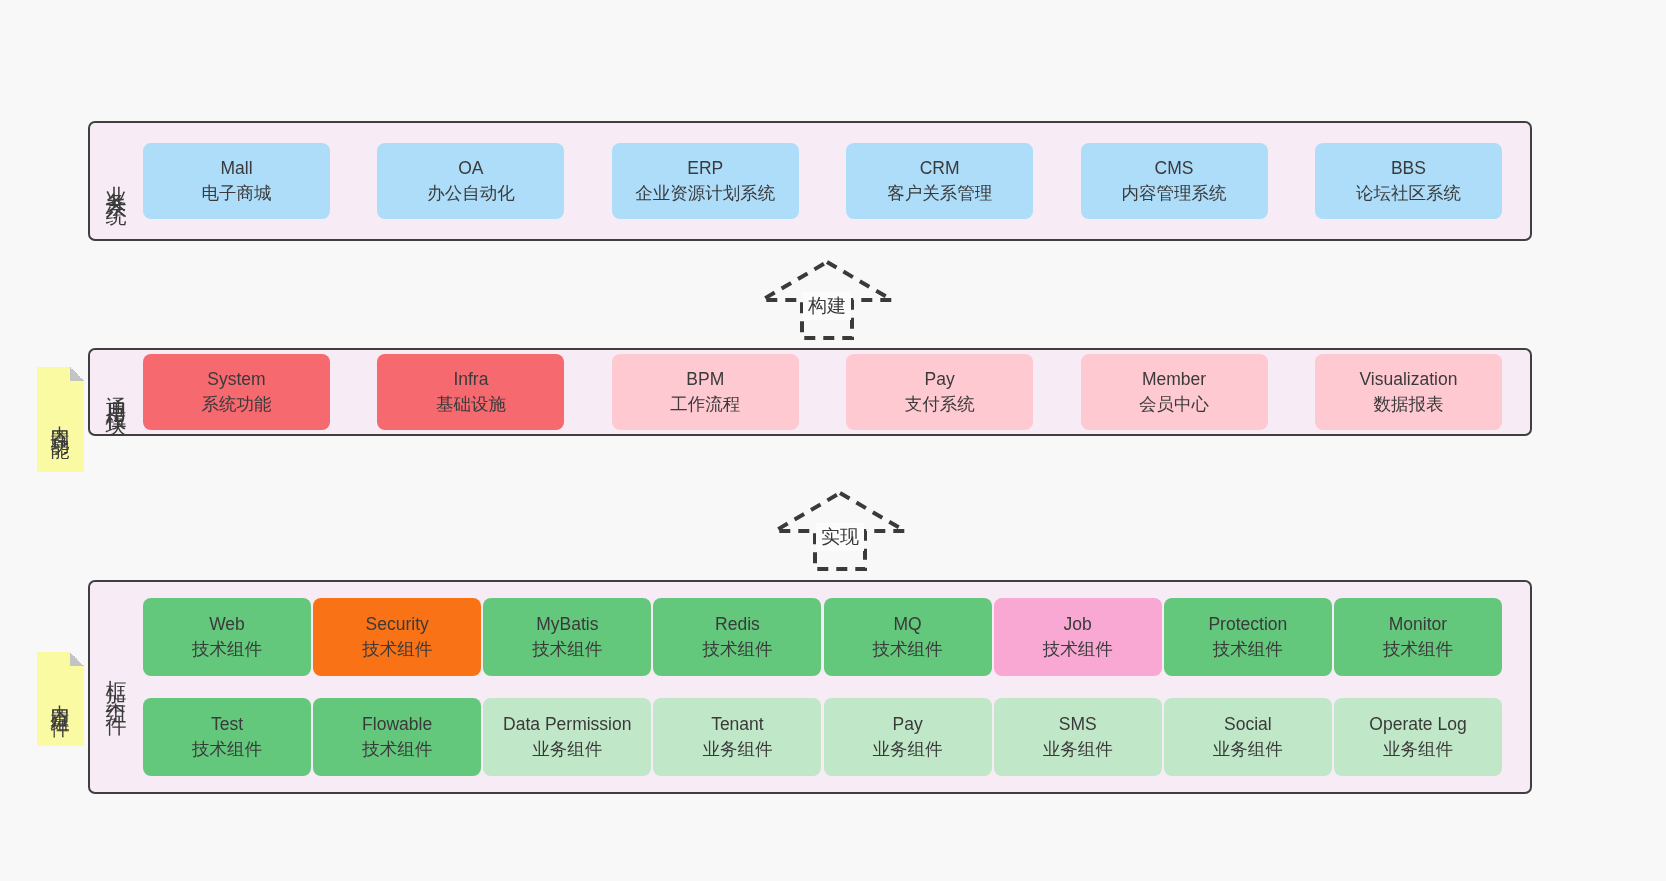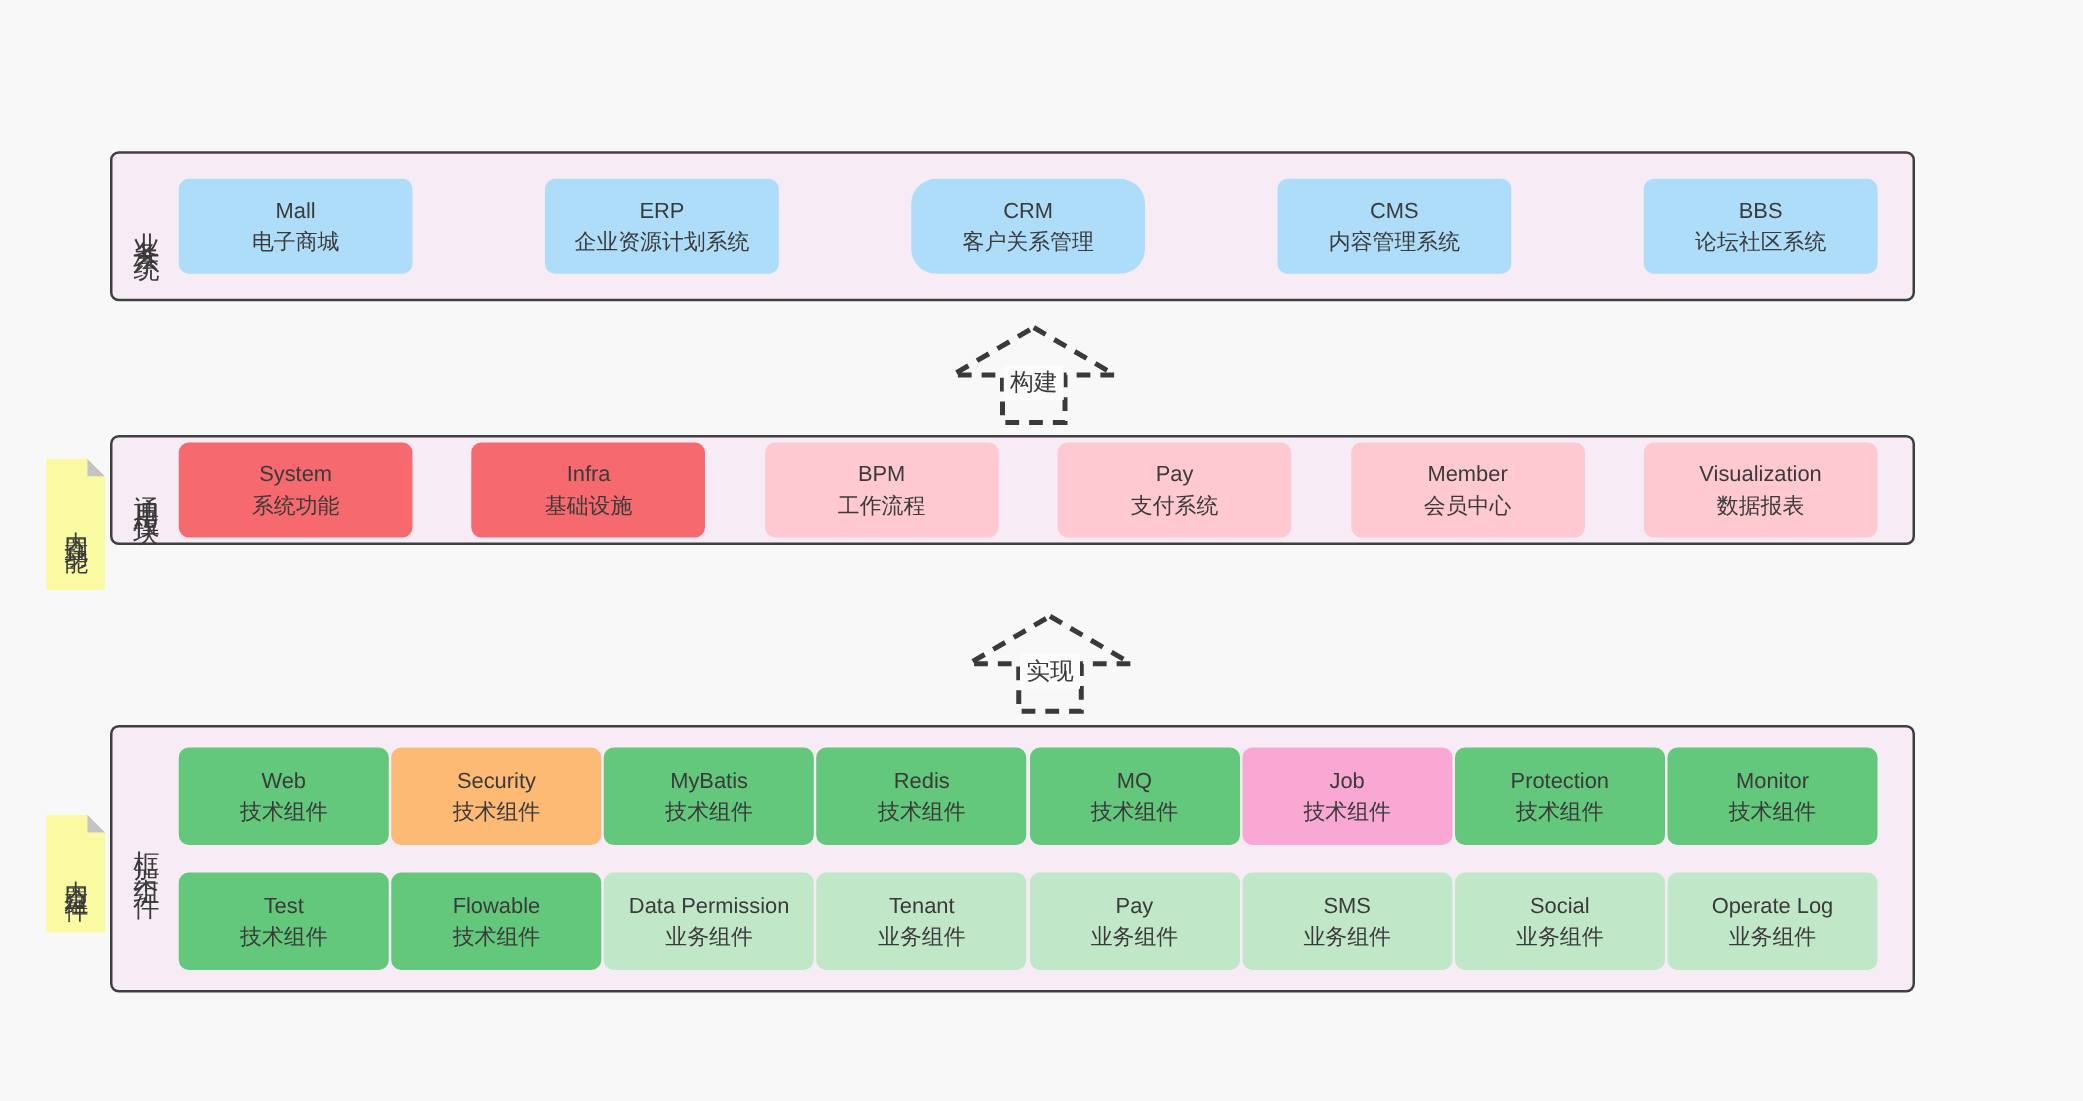--- a/index.html
+++ b/index.html
@@ -69,24 +69,28 @@
 
 <div class="band band-wide" id="band-business-systems">
   <div class="band-label">业务系统</div>
   <div class="rows">
       <div class="box-row">
         <div class="box" style="background: rgb(174, 221, 250);">
           <div>Mall</div>
           <div>电子商城</div>
         </div>
         <div class="box" style="background: rgb(174, 221, 250);">
+          <div>OA</div>
+          <div>办公自动化</div>
+        </div>
+        <div class="box" style="background: rgb(174, 221, 250);">
           <div>ERP</div>
           <div>企业资源计划系统</div>
         </div>
-        <div class="box" style="background: rgb(174, 221, 250); border-radius: 20px;">
+        <div class="box" style="background: rgb(174, 221, 250);">
           <div>CRM</div>
           <div>客户关系管理</div>
         </div>
         <div class="box" style="background: rgb(174, 221, 250);">
           <div>CMS</div>
           <div>内容管理系统</div>
         </div>
         <div class="box" style="background: rgb(174, 221, 250);">
           <div>BBS</div>
           <div>论坛社区系统</div>
@@ -146,21 +150,21 @@
 </div>
 
 <div class="band band-grid" id="band-framework-components">
   <div class="band-label">框架组件</div>
   <div class="rows">
       <div class="box-row">
         <div class="box" style="background: rgb(99, 199, 124);">
           <div>Web</div>
           <div>技术组件</div>
         </div>
-        <div class="box" style="background: #fdba74; align-items: center;">
+        <div class="box" style="background: #f97316; align-items: center;">
           <div>Security</div>
           <div>技术组件</div>
         </div>
         <div class="box" style="background: rgb(99, 199, 124);">
           <div>MyBatis</div>
           <div>技术组件</div>
         </div>
         <div class="box" style="background: rgb(99, 199, 124);">
           <div>Redis</div>
           <div>技术组件</div>

